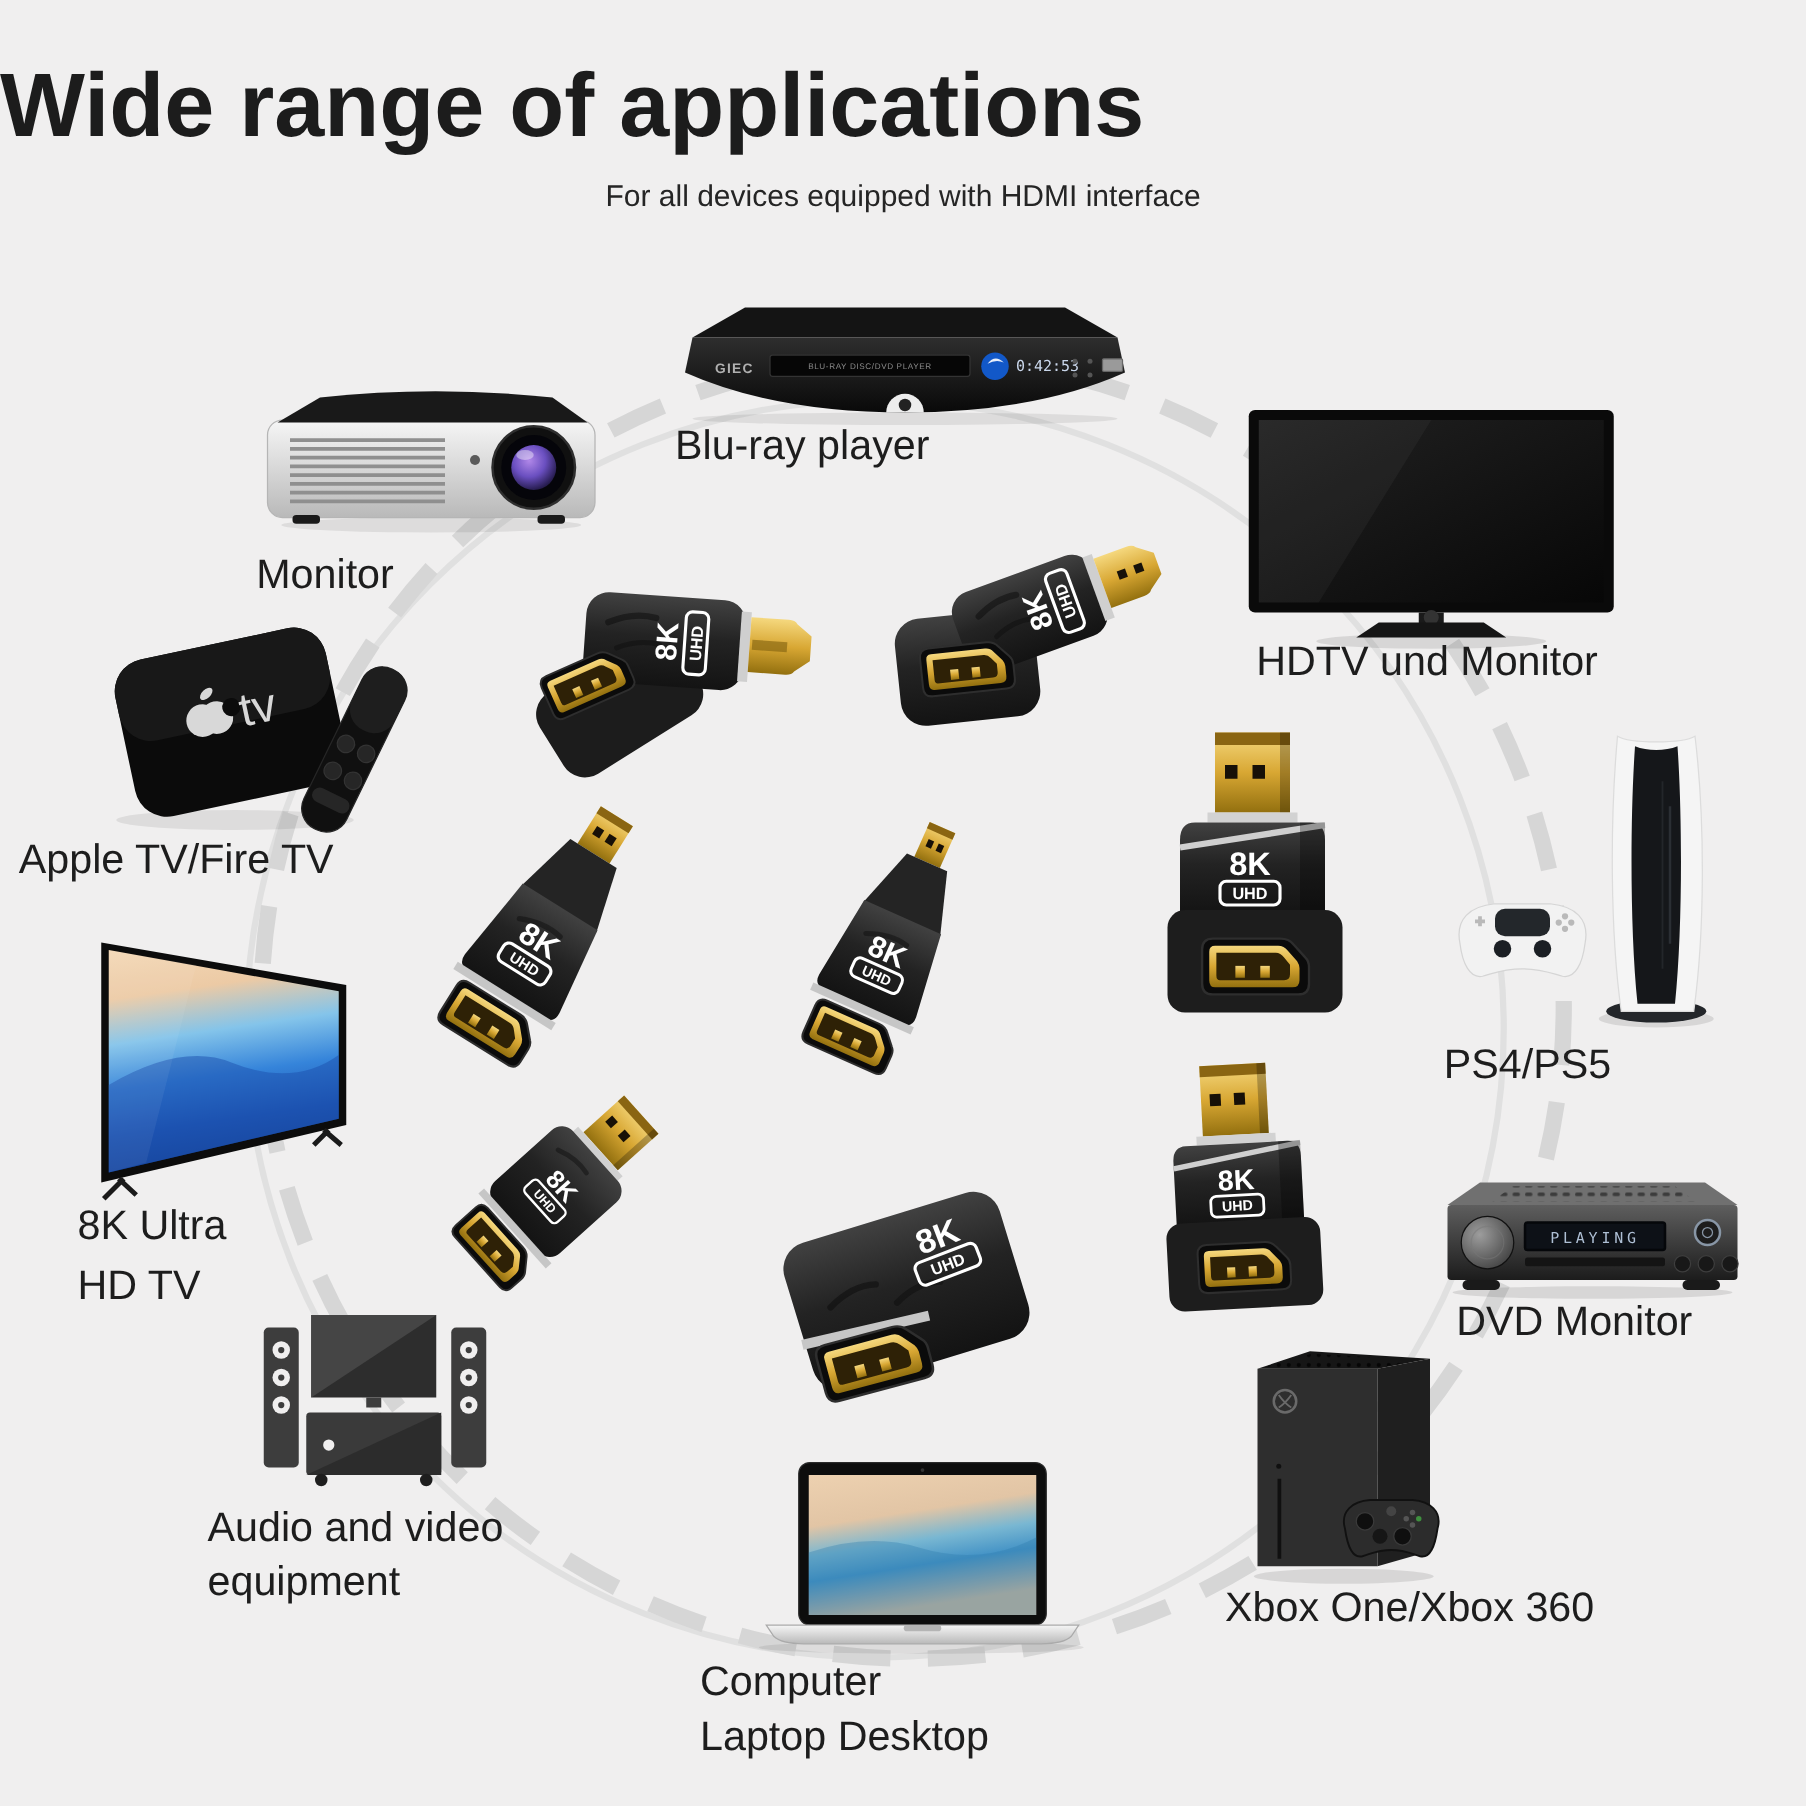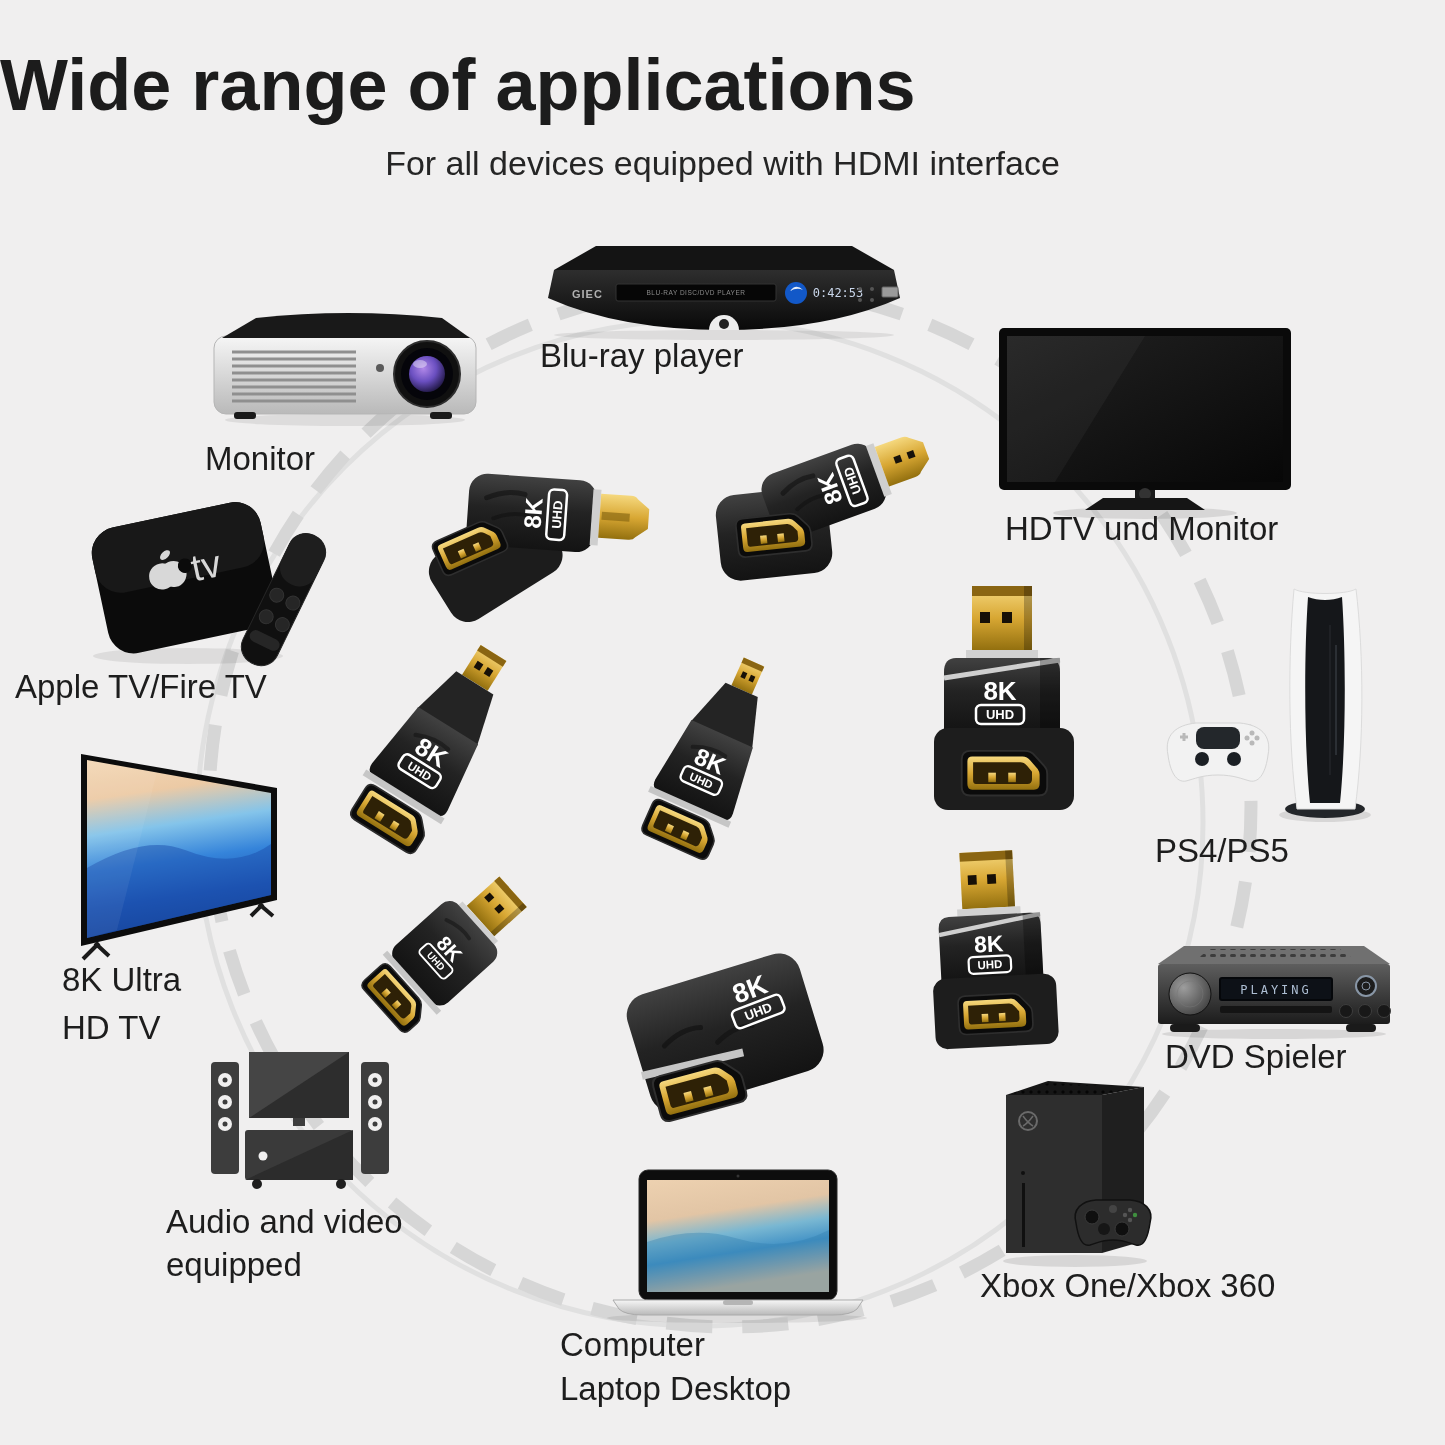--- a/index.html
+++ b/index.html
@@ -1,20 +1,20 @@
 <!DOCTYPE html>
 <html><head>
 <meta charset="utf-8">
 <style>
   html,body{margin:0;padding:0;}
   .canvas{position:relative;width:1445px;height:1445px;background:#f0efef;overflow:hidden;
           font-family:"Liberation Sans",sans-serif;color:#1d1d1d;}
   .abs{position:absolute;}
   .title{top:44px;left:0;width:1445px;font-size:72px;font-weight:bold;color:#1c1c1c;}
-  .subtitle{top:144px;left:0;width:1445px;text-align:center;font-size:34px;color:#252525;}
+  .subtitle{top:144px;left:0;width:1445px;text-align:center;font-size:24px;color:#252525;}
   .label{font-size:33px;color:#1d1d1d;line-height:45px;}
   .ctr{text-align:left;}
   svg{display:block;overflow:visible;}
 </style>
 </head>
 <body>
 
 <div class="canvas">
 
   <svg width="0" height="0" class="abs" aria-hidden="true">
@@ -193,21 +193,21 @@
     <polygon points="44,6 144,6 44,72" fill="#454545"></polygon>
     <rect x="88" y="72" width="12" height="8" fill="#3d3d3d"></rect>
     <rect x="40" y="84" width="108" height="50" rx="3" fill="#3a3a3a"></rect>
     <polygon points="148,84 148,134 40,134" fill="#2c2c2c"></polygon>
     <circle cx="58" cy="110" r="4.5" fill="#f0efef"></circle>
     <circle cx="52" cy="138" r="5" fill="#1e1e1e"></circle>
       <circle cx="136" cy="138" r="5" fill="#1e1e1e"></circle>
   </svg>
   <div class="abs label" style="left:166px;top:1200px;width:280px;line-height:43px">
     <div>Audio and video</div>
-    <div>equipped</div>
+    <div>equipment</div>
   </div>
 
   <svg class="abs" style="left:595px;top:1168px" width="285" height="155" viewBox="0 0 285 155">
     <ellipse cx="142" cy="150" rx="130" ry="5" fill="#000" opacity=".08"></ellipse>
     <rect x="44" y="2" width="198" height="130" rx="9" fill="#0d0d0d" stroke="#2a2a2a"></rect>
     <circle cx="143" cy="8" r="1.5" fill="#333"></circle>
     <rect x="52" y="12" width="182" height="112" fill="url(#gWave2)"></rect>
     <path d="M52 74 Q100 58 140 70 Q190 85 234 62 L234 124 L52 124 Z" fill="#2f7cab" opacity=".35"></path>
     <path d="M18 132 H268 L262 141 Q256 147 238 147 H48 Q30 147 24 141 Z" fill="url(#gSilver)" stroke="#aaa"></path>
     <rect x="128" y="132" width="30" height="5" rx="2.5" fill="#b5b5b5"></rect>
@@ -252,21 +252,21 @@
     <text x="126" y="54" font-size="12" font-family="DejaVu Sans Mono, monospace" fill="#aebfd4" text-anchor="middle" letter-spacing="3">PLAYING</text>
     <rect x="70" y="66" width="112" height="7" rx="2" fill="#141414"></rect>
     <circle cx="216" cy="46" r="10" fill="#1d1d1d" stroke="#8896a6" stroke-width="2"></circle>
     <circle cx="216" cy="46" r="4" fill="none" stroke="#8896a6"></circle>
     <circle cx="196" cy="71" r="6.5" fill="#181818" stroke="#3e3e3e"></circle>
     <circle cx="215" cy="71" r="6.5" fill="#181818" stroke="#3e3e3e"></circle>
     <circle cx="234" cy="71" r="6.5" fill="#181818" stroke="#3e3e3e"></circle>
     <rect x="20" y="84" width="30" height="8" rx="4" fill="#1a1a1a"></rect>
     <rect x="196" y="84" width="30" height="8" rx="4" fill="#1a1a1a"></rect>
   </svg>
-  <div class="abs label ctr" style="left:1165px;top:1034px;width:280px">DVD Spieler</div>
+  <div class="abs label ctr" style="left:1165px;top:1034px;width:280px">DVD Monitor</div>
 
   <svg class="abs" style="left:1158px;top:585px" width="215" height="240" viewBox="0 0 215 240">
     <ellipse cx="167" cy="230" rx="46" ry="7" fill="#000" opacity=".1"></ellipse>
     <g>
       <ellipse cx="167" cy="224" rx="40" ry="9" fill="#23262a"></ellipse>
       <path d="M136 4 C146 10 188 10 198 4 C206 70 206 160 197 224 L139 224 C130 160 130 70 136 4 Z" fill="#f5f5f5" stroke="#dcdcdc"></path>
       <path d="M150 12 C146 70 146 160 152 218 L182 218 C188 160 188 70 184 12 C174 16 160 16 150 12 Z" fill="#15171a"></path>
       <path d="M178 60 V170" stroke="#2b2f34" stroke-width="2"></path>
       <path d="M172 40 V190" stroke="#23262a" stroke-width="1.5"></path>
     </g>

